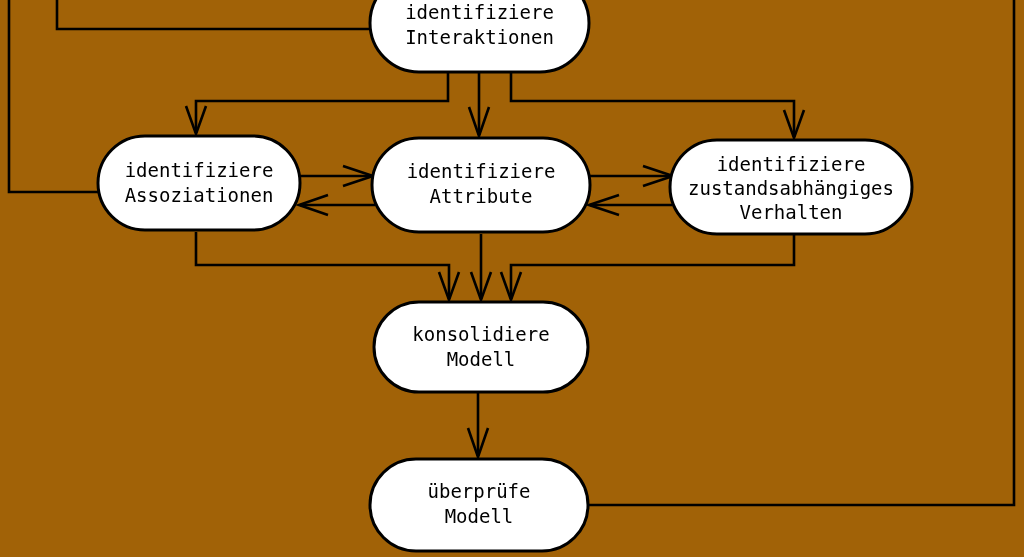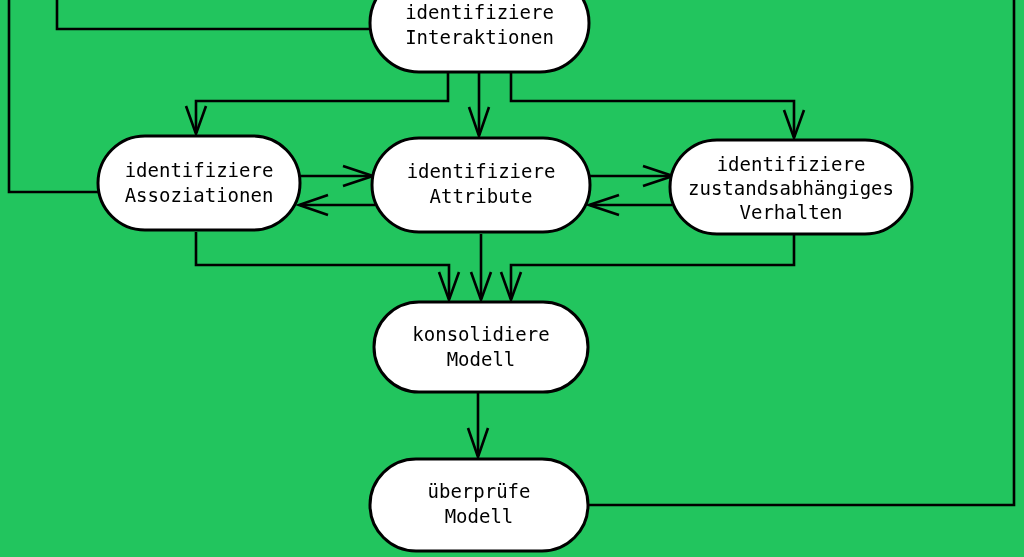--- a/index.html
+++ b/index.html
@@ -4,21 +4,21 @@
 <style>
   html, body {
     margin: 0;
     padding: 0;
     background: #ffffff;
   }
   #diagram-root {
     position: relative;
     width: 1024px;
     height: 557px;
-    background: #22c55e;
+    background: #a16207;
     overflow: hidden;
     font-family: "DejaVu Sans Mono", "Liberation Mono", monospace;
   }
   svg.canvas {
     position: absolute;
     left: 0;
     top: 0;
     width: 1024px;
     height: 557px;
   }

